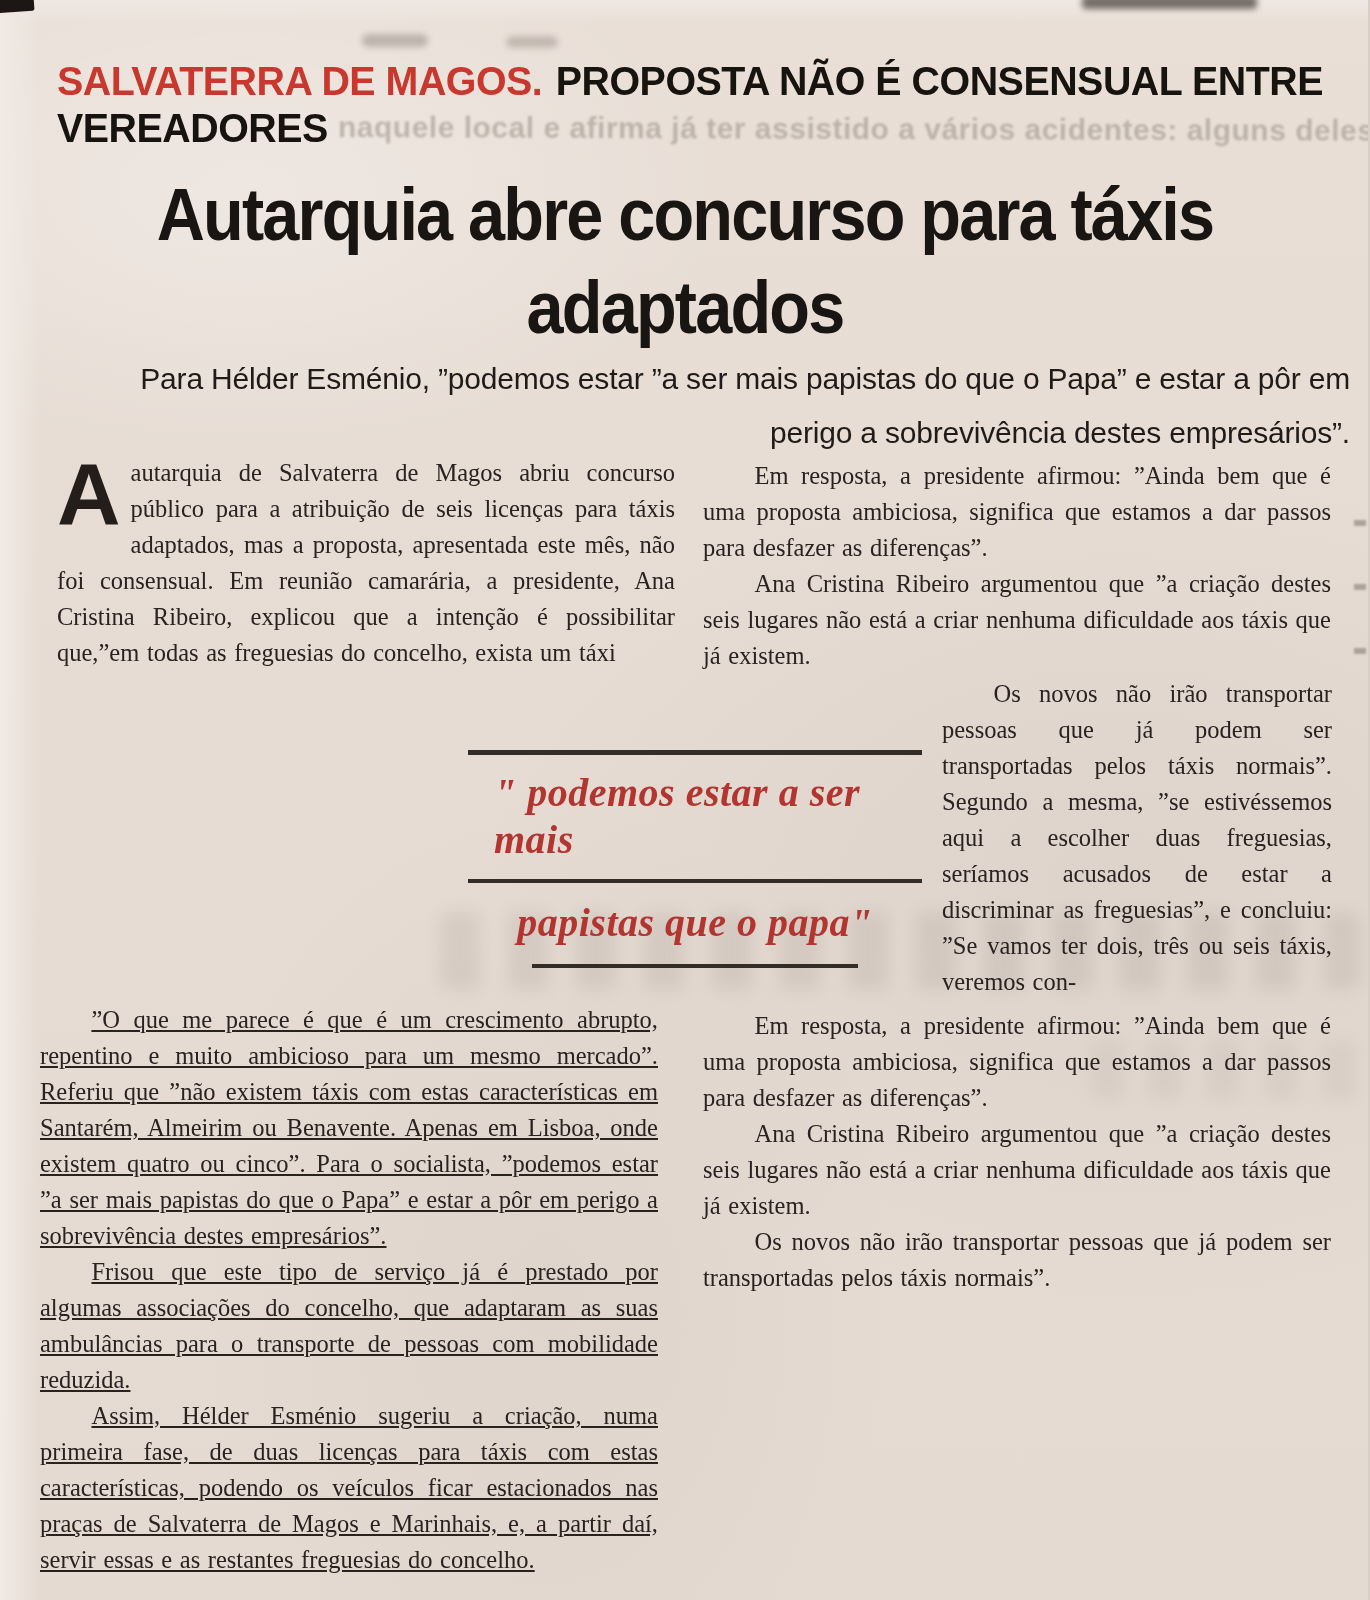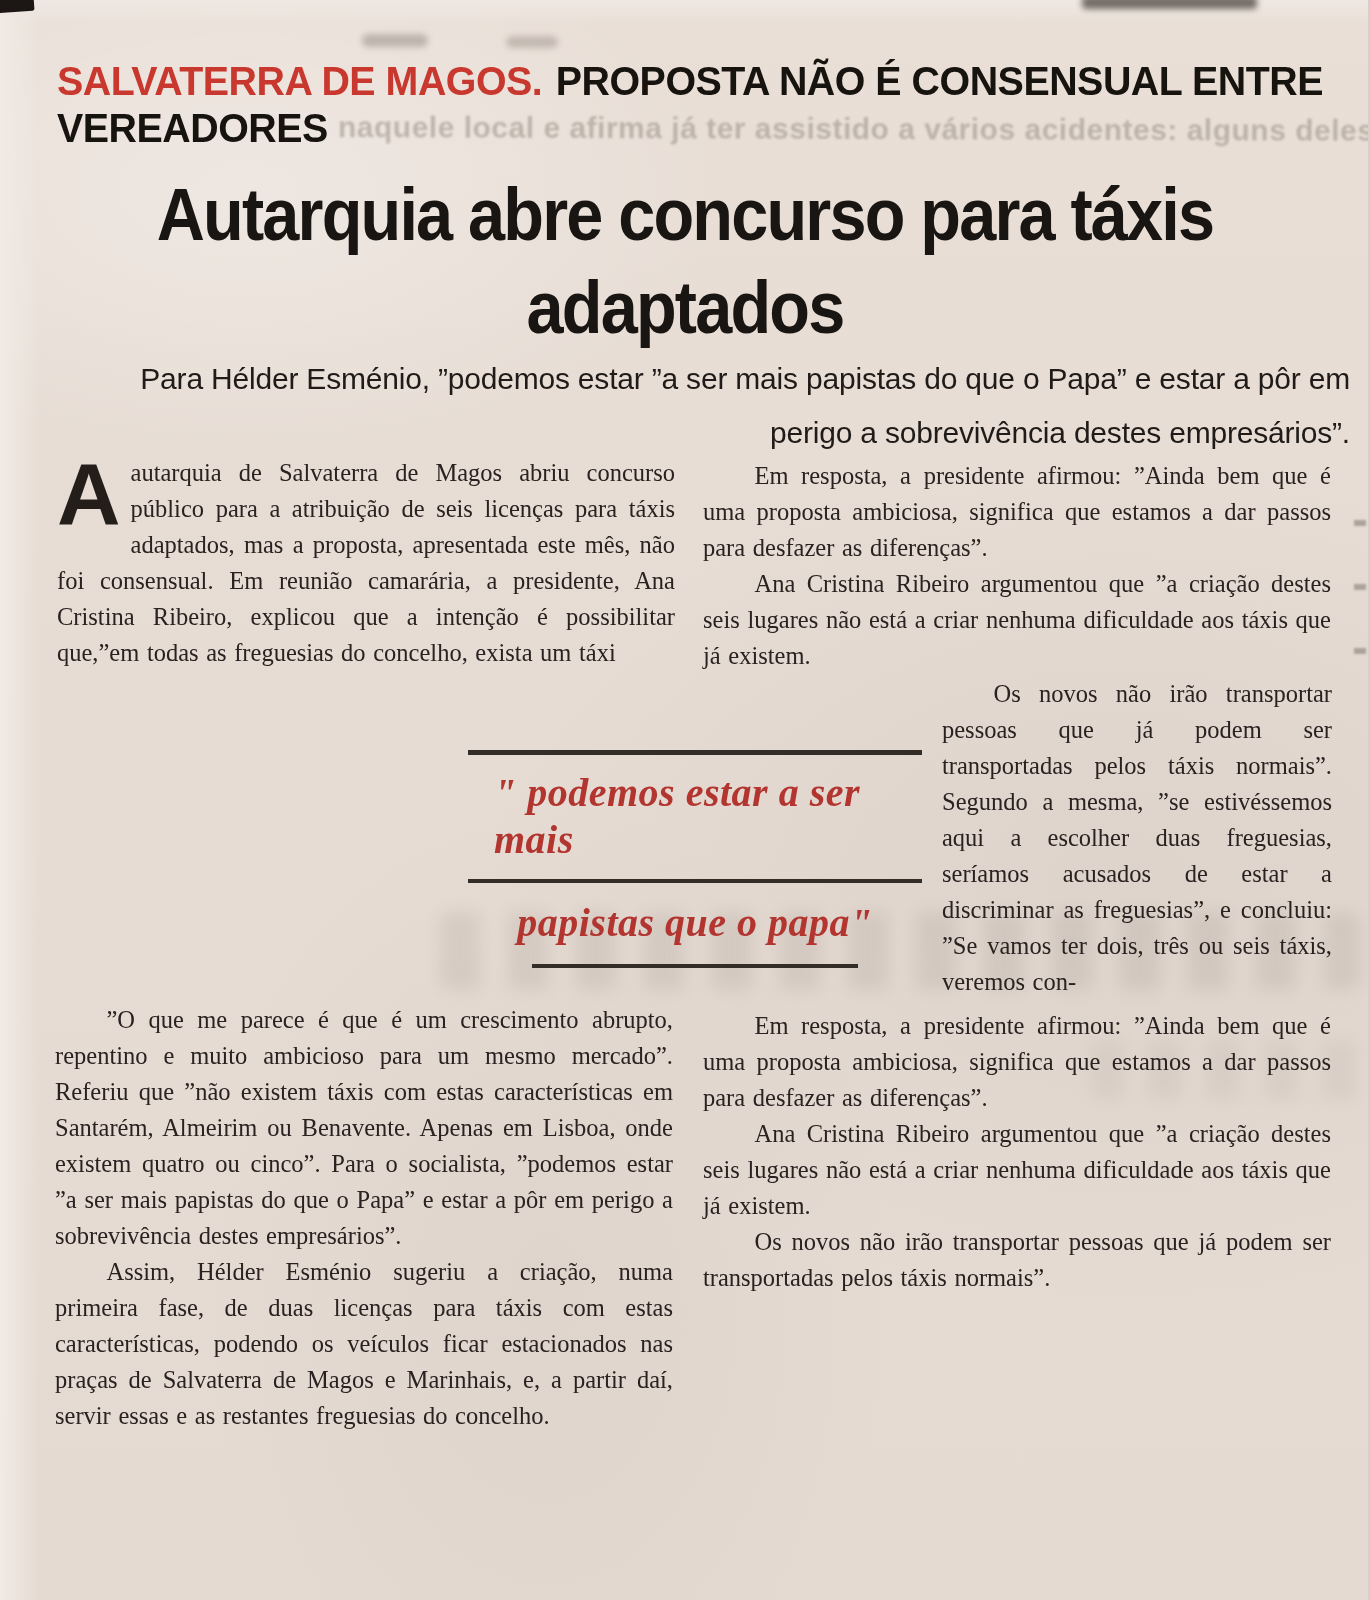--- a/index.html
+++ b/index.html
@@ -72,21 +72,21 @@
     font-family:"Liberation Sans",sans-serif;font-weight:400;
     font-size:30px;line-height:54px;letter-spacing:-.2px;color:#201b18;text-align:right;
   }
   
   .seg{position:absolute;font-size:24.5px;line-height:36px;color:#2a2220;
     text-align:justify;word-spacing:.06em;}
   .seg p{margin:0;text-indent:2.1em;-webkit-hyphens:auto;hyphens:auto;}
   .seg p.noindent{text-indent:0;}
   #seg-l1{left:57px;top:455px;width:618px;}
   #seg-l2{left:57px;top:690px;width:400px;}
-  #seg-l3{left:55px;top:1002px;width:618px;}
+  #seg-l3{left:40px;top:1002px;width:618px;text-decoration:underline;}
   #seg-r1{left:703px;top:458px;width:628px;}
   #seg-r2{left:942px;top:676px;width:390px;}
   #seg-r3{left:703px;top:1008px;width:628px;}
   .dropcap{
     display:block;float:left;
     font-family:"Liberation Sans",sans-serif;font-weight:800;
     font-size:88px;line-height:70px;padding:4px 10px 0 0;color:#241e1a;
   }
   
   .pullquote{position:absolute;left:468px;top:750px;width:454px;}
@@ -137,20 +137,21 @@
     <p class="noindent">
       <span class="dropcap">A</span><span>autarquia de Salvaterra de Magos abriu concurso público para a atribuição de seis licenças para táxis adaptados, mas a proposta, apresentada este mês, não foi consensual. Em reunião camarária, a presidente, Ana Cristina Ribeiro, explicou que a intenção é possibilitar que,”em todas as freguesias do concelho, exista um táxi</span>
     </p>
   </section>
 
   <section class="seg" id="seg-l2">
   </section>
 
   <section class="seg" id="seg-l3">
     <p>”O que me parece é que é um crescimento abrupto, repentino e muito ambicioso para um mesmo mercado”. Referiu que ”não existem táxis com estas características em Santarém, Almeirim ou Benavente. Apenas em Lisboa, onde existem quatro ou cinco”. Para o socialista, ”podemos estar ”a ser mais papistas do que o Papa” e estar a pôr em perigo a sobrevivência destes empresários”.</p>
+    <p>Frisou que este tipo de serviço já é prestado por algumas associações do concelho, que adaptaram as suas ambulâncias para o transporte de pessoas com mobilidade reduzida.</p>
     <p>Assim, Hélder Esménio sugeriu a criação, numa primeira fase, de duas licenças para táxis com estas características, podendo os veículos ficar estacionados nas praças de Salvaterra de Magos e Marinhais, e, a partir daí, servir essas e as restantes freguesias do concelho.</p>
   </section>
 
   <aside class="pullquote">
     <div class="pq-rule"></div>
     <div class="pq-line pq-l1">" podemos estar a ser mais</div>
     <div class="pq-rule pq-mid"></div>
     <div class="pq-line pq-l2">papistas que o papa"</div>
     <div class="pq-rule pq-bottom"></div>
   </aside>

